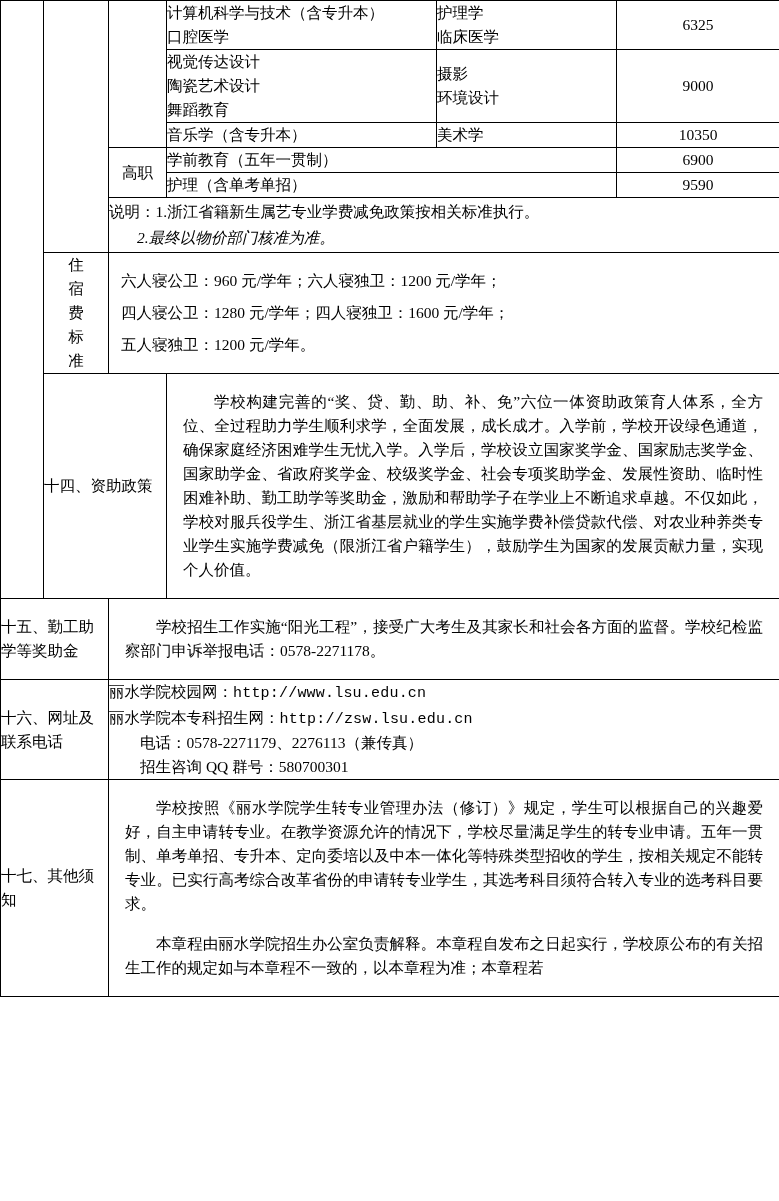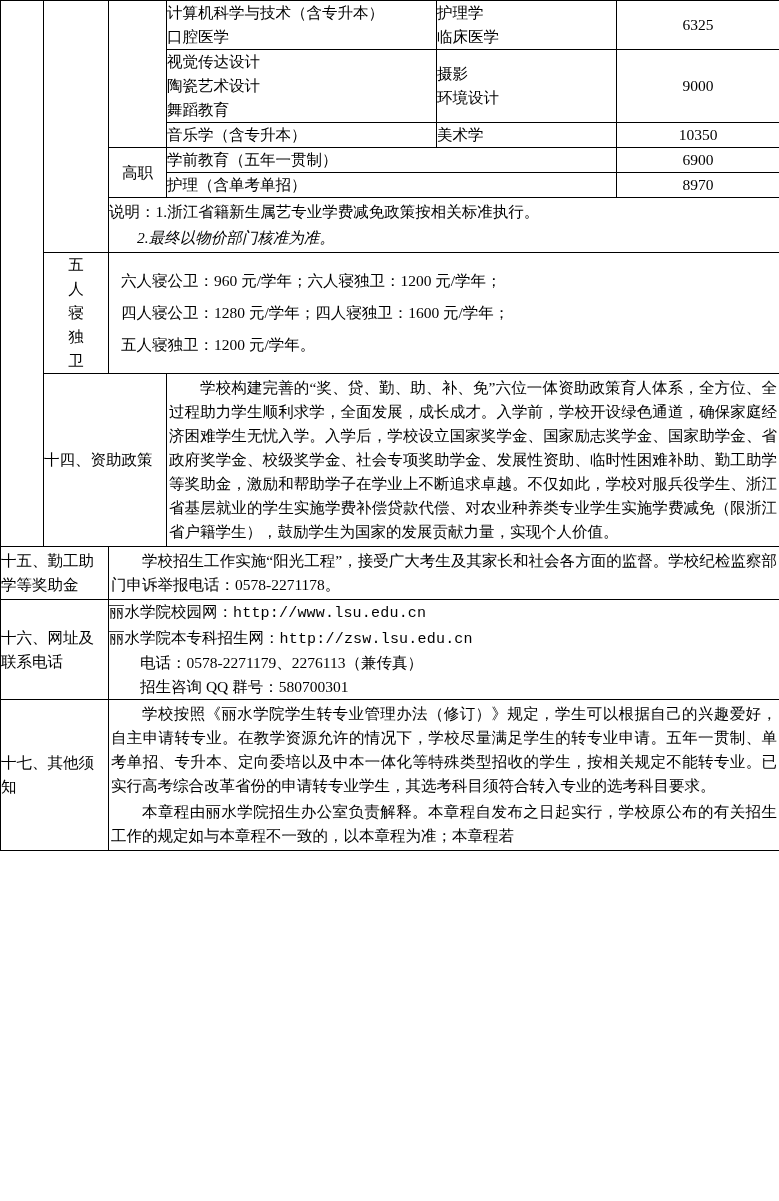--- a/index.html
+++ b/index.html
@@ -77,21 +77,21 @@
     text-align: left;
     padding: 4px 4px 4px 6px;
     line-height: 1.5;
   }
   .body-cell {
     padding: 10px 12px 10px 14px;
     line-height: 1.85;
     text-align: justify;
   }
   .body-cell p {
-    margin: 2px;
+    margin: 16px;
     text-indent: 2em;
   }
   .web-cell {
     padding: 10px 12px 10px 16px;
     line-height: 2.0;
   }
   .web-cell p { margin: 0; }
   .web-cell .ind1 { text-indent: 0; }
   .web-cell .ind2 { text-indent: 2em; }
   .mono { font-family: "Liberation Mono", monospace; font-size: 15px; letter-spacing: 0.2px;}
@@ -150,33 +150,33 @@
       <td class="fee">10350</td>
     </tr>
 
     <tr>
       <td rowspan="2" class="lvl-vert">高职</td>
       <td colspan="2" class="major-list">学前教育（五年一贯制）</td>
       <td class="fee">6900</td>
     </tr>
     <tr>
       <td colspan="2" class="major-list">护理（含单考单招）</td>
-      <td class="fee">8970</td>
+      <td class="fee">9590</td>
     </tr>
 
     <tr>
       <td colspan="4" class="note-cell">
         <div>说明：1.浙江省籍新生属艺专业学费减免政策按相关标准执行。</div>
         <div class="note-indent">2.最终以物价部门核准为准。</div>
       </td>
     </tr>
 
     <tr>
       <td class="side-label">
-        <div class="side-label-vert">五人寝独卫</div>
+        <div class="side-label-vert">住宿费标准</div>
       </td>
       <td colspan="4" class="dorm-cell">
         <div>六人寝公卫：960 元/学年；六人寝独卫：1200 元/学年；</div>
         <div>四人寝公卫：1280 元/学年；四人寝独卫：1600 元/学年；</div>
         <div>五人寝独卫：1200 元/学年。</div>
       </td>
     </tr>
 
     <tr>
       <td colspan="2" class="sec-label">十四、资助政策</td>

